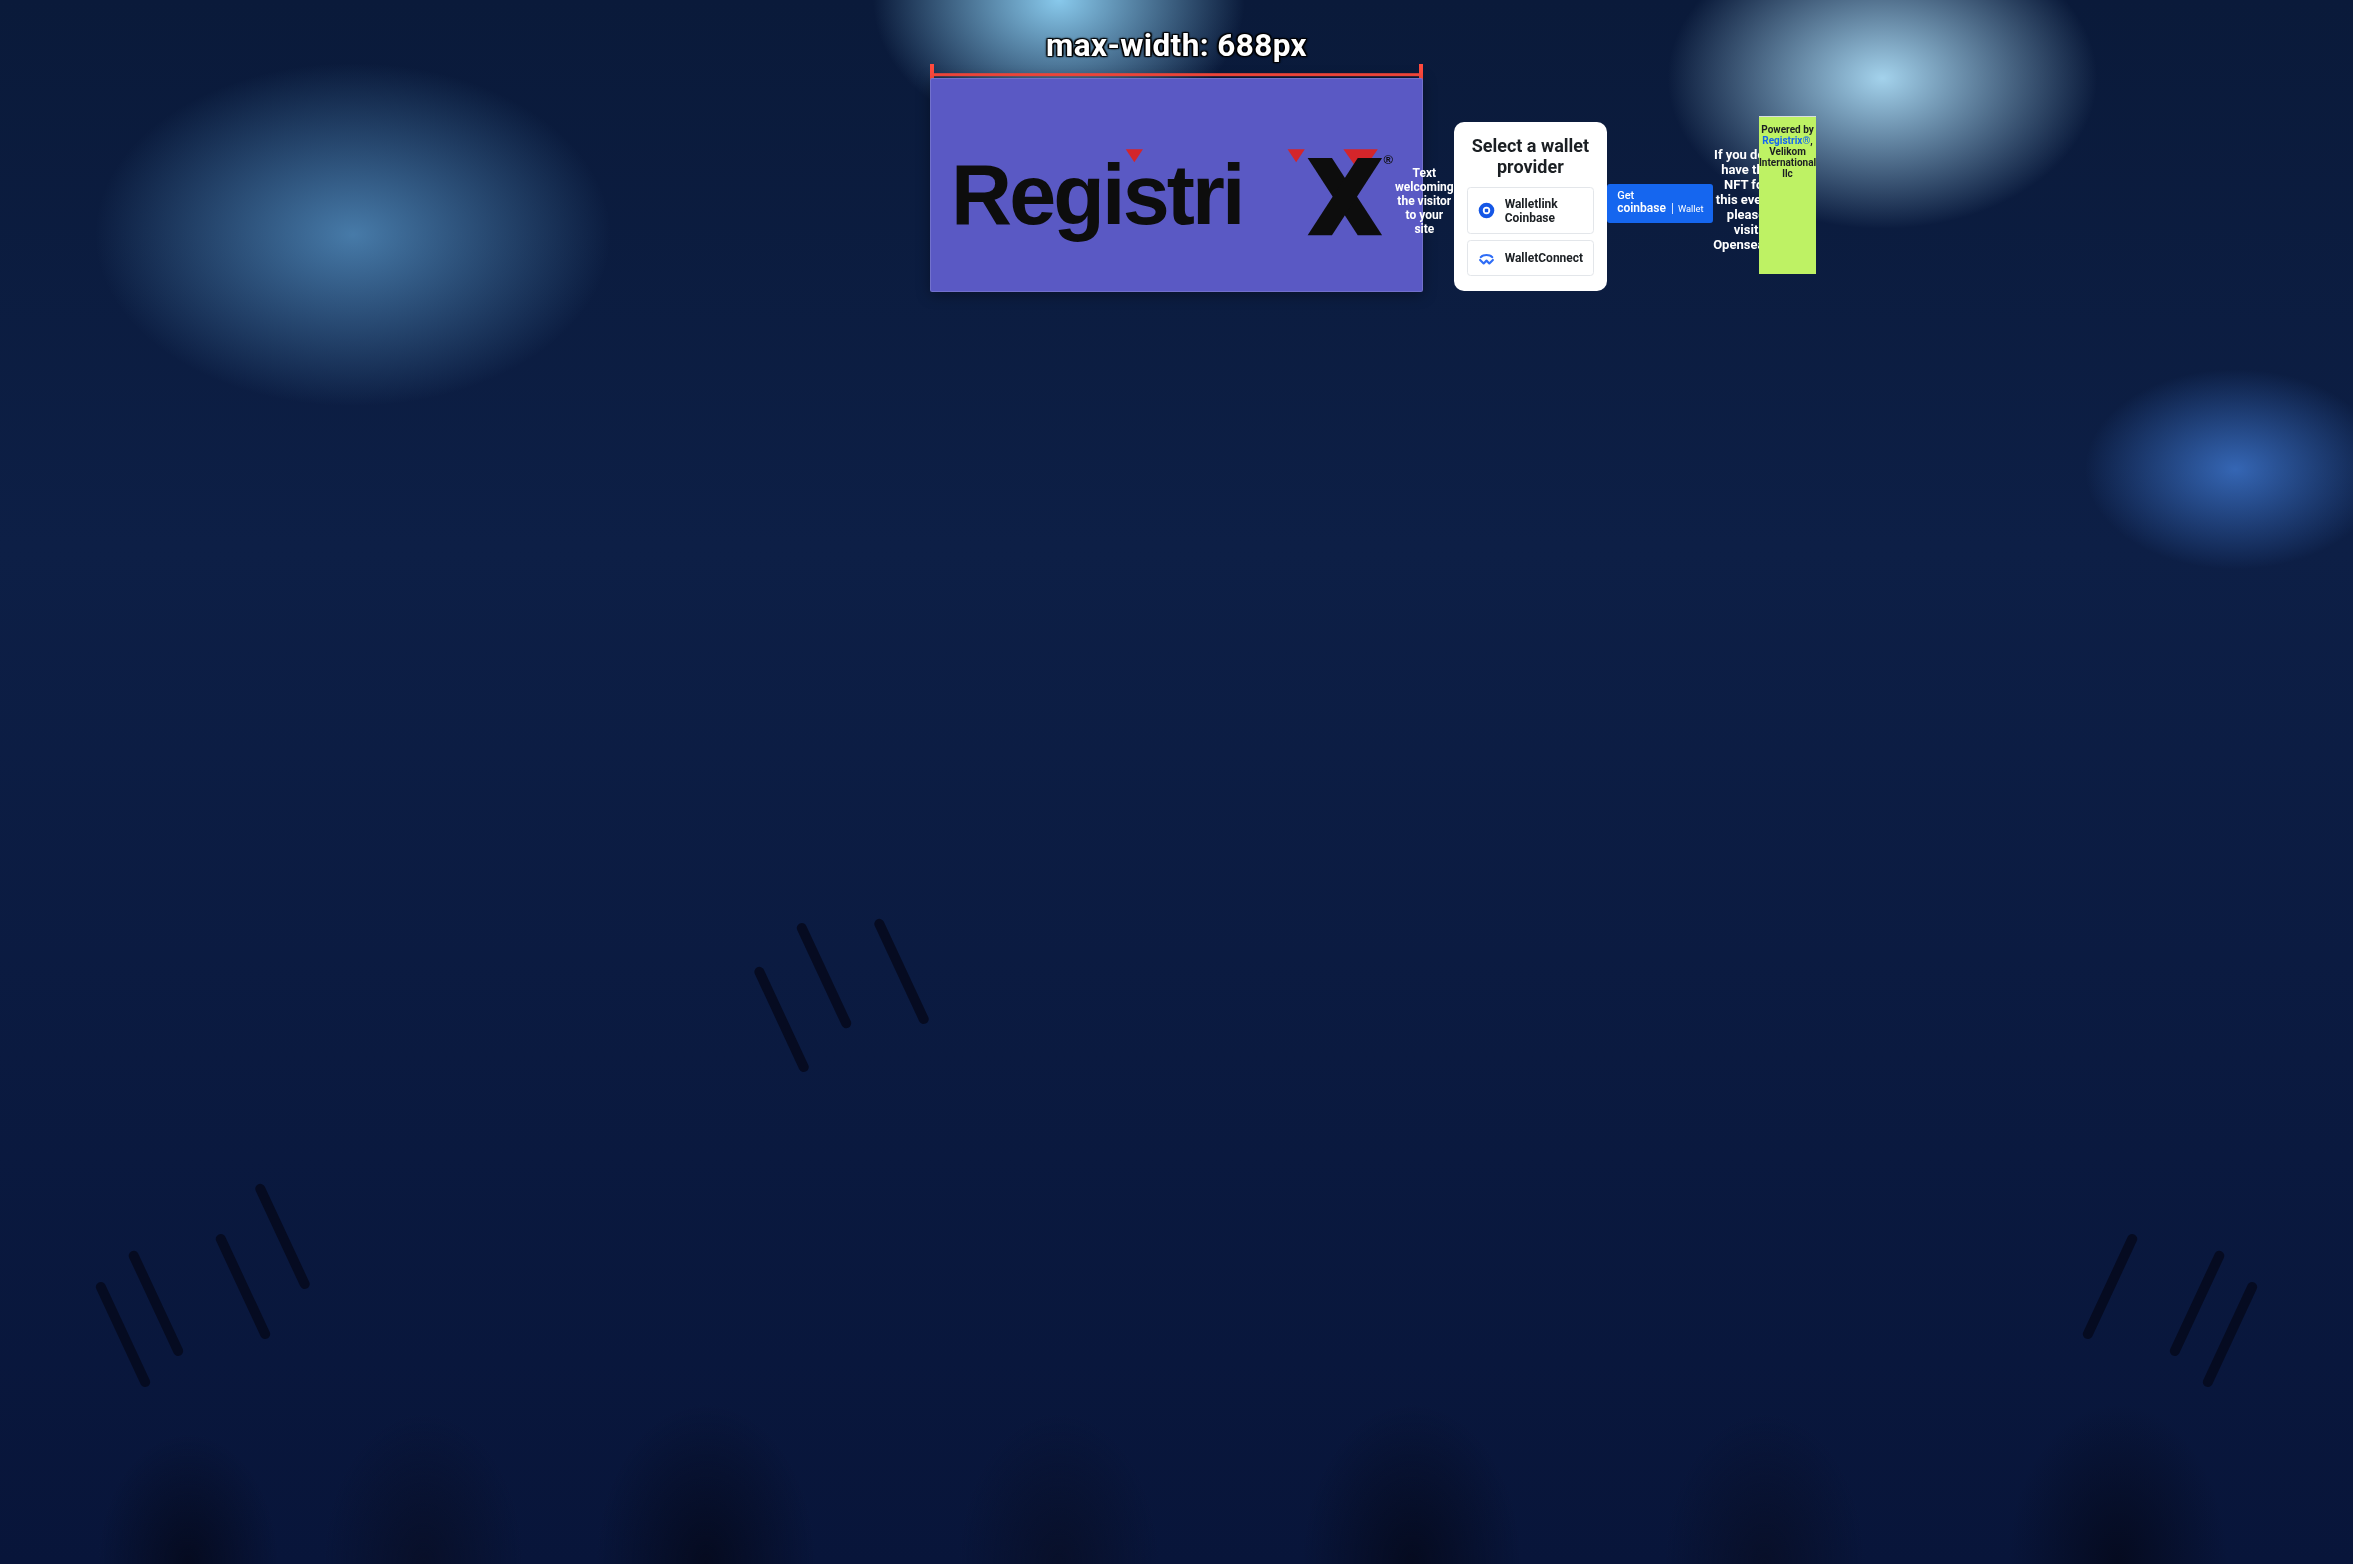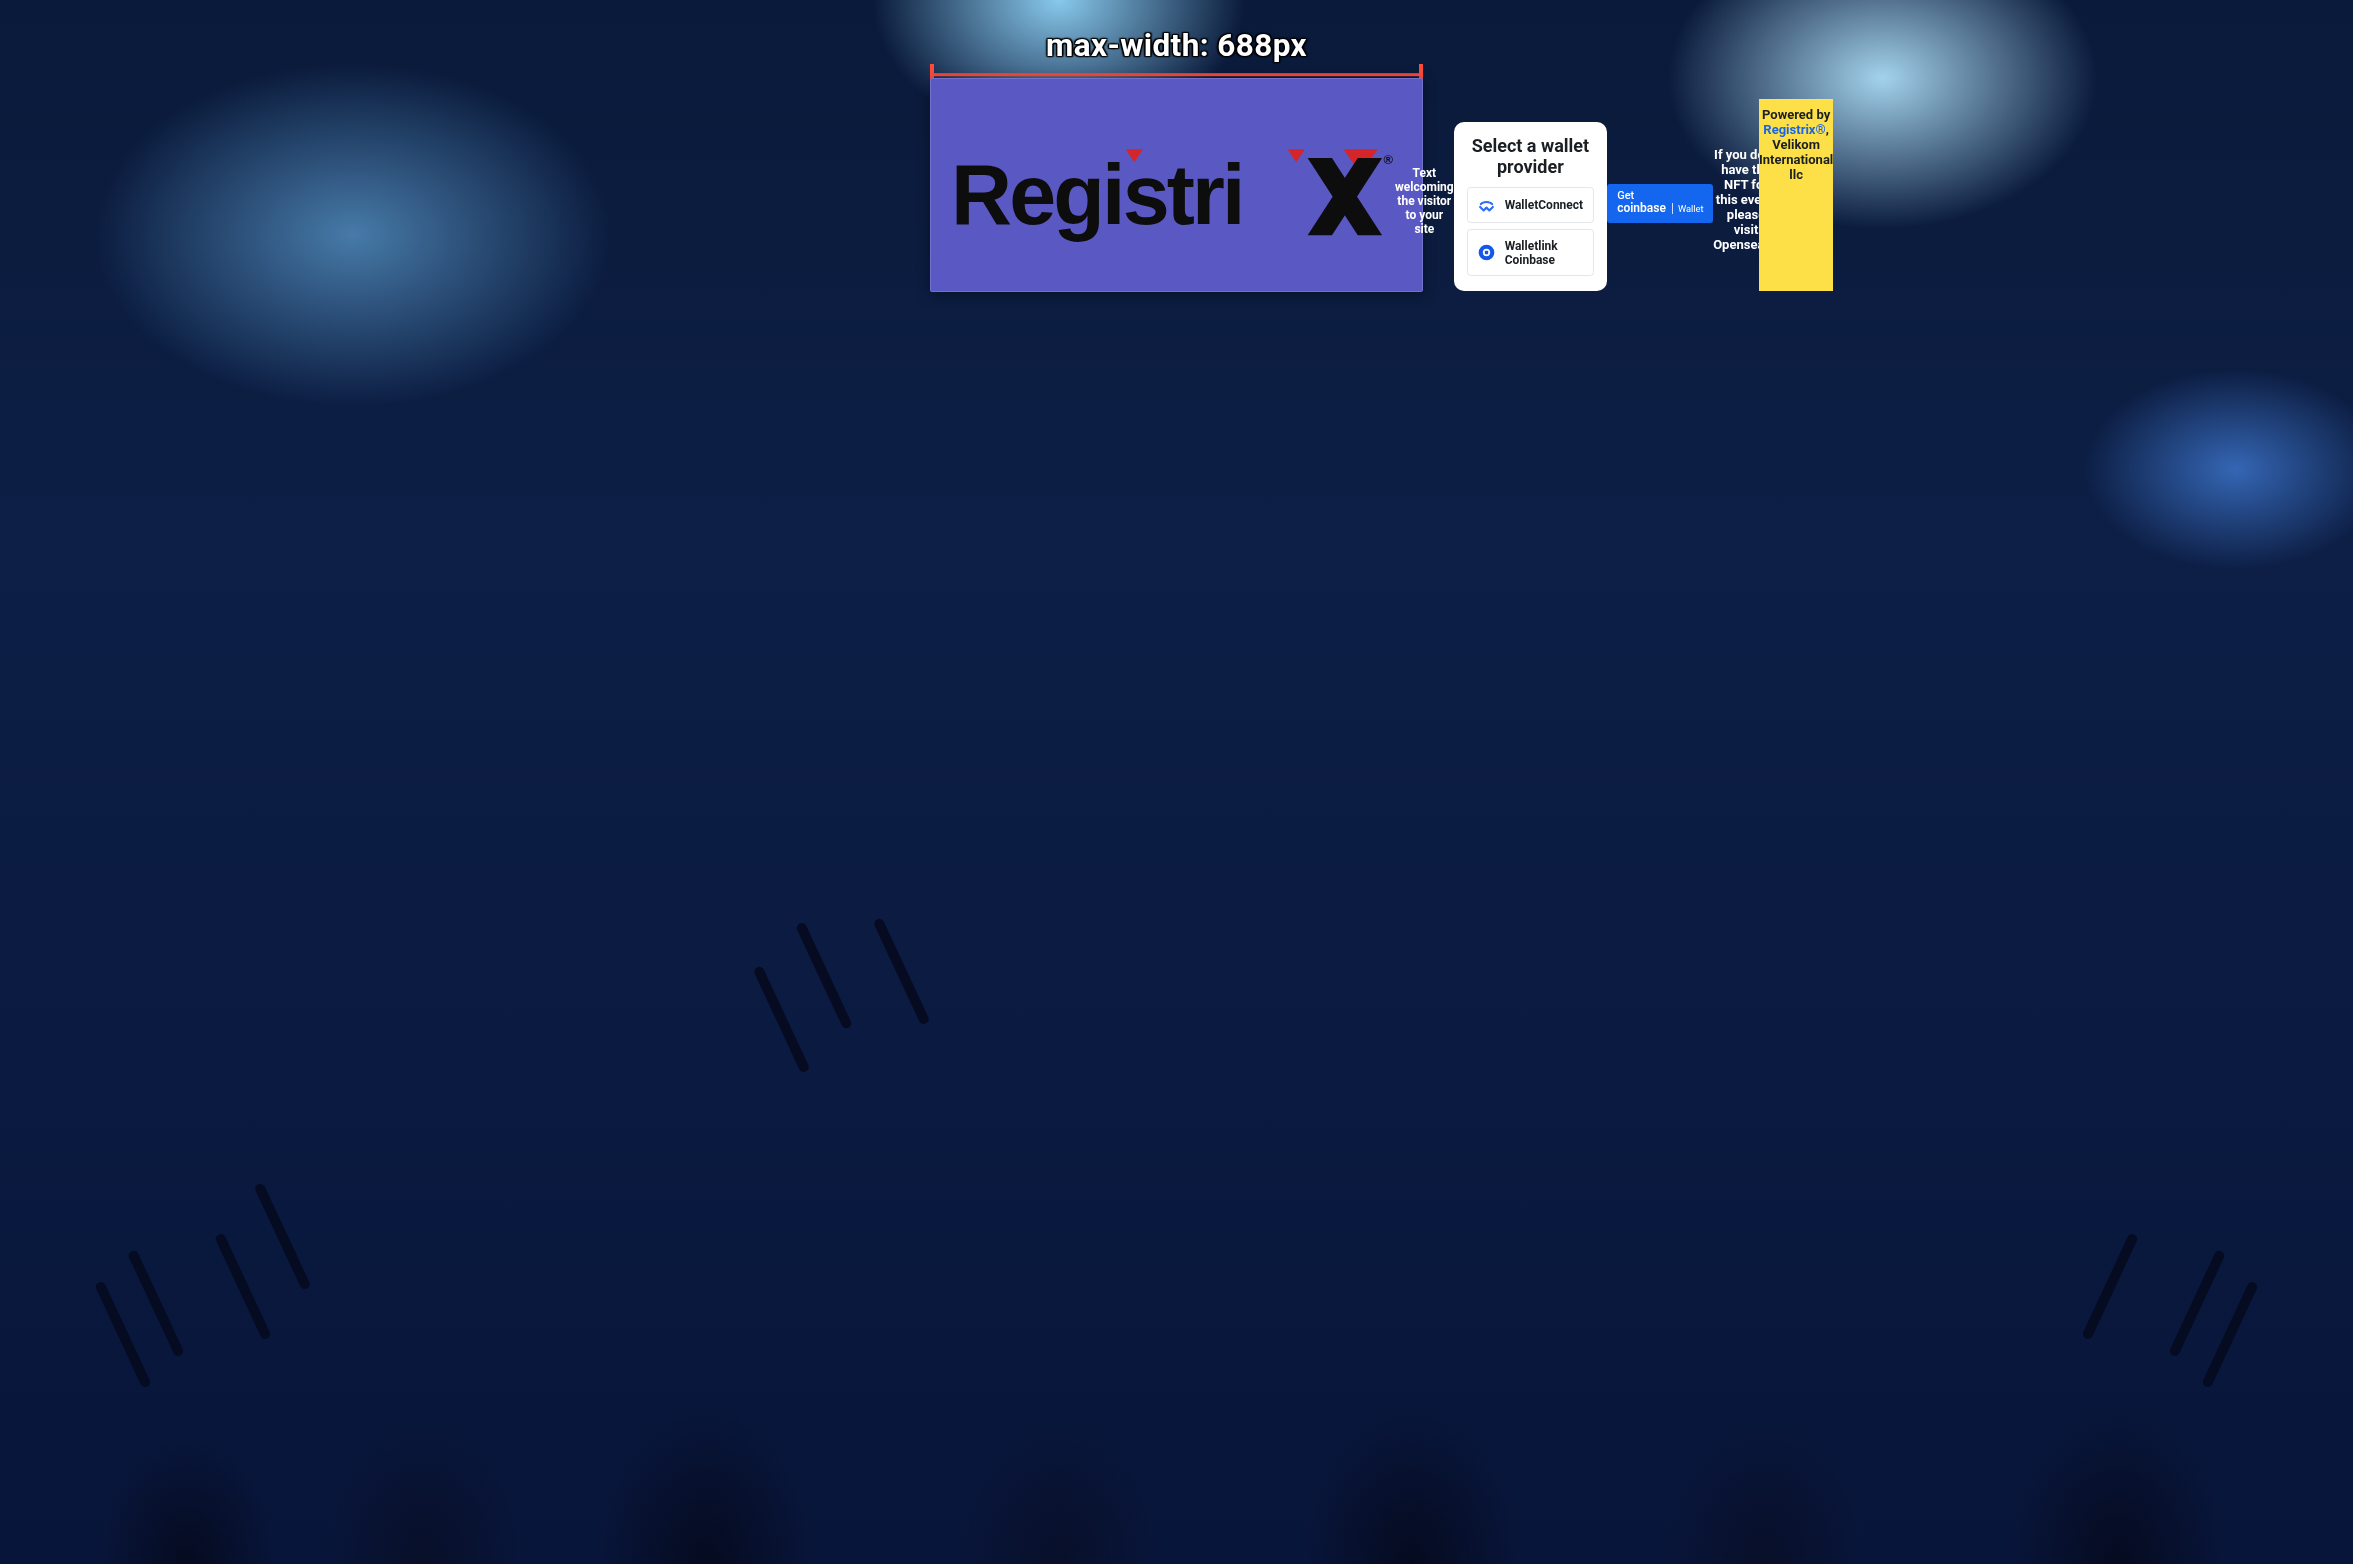--- a/index.html
+++ b/index.html
@@ -112,25 +112,25 @@
     line-height:1.1;cursor:pointer;min-width:86px;
   }
   .cb-btn .t1{font-size:11px;font-weight:500;}
   .cb-btn .t2{font-size:12px;font-weight:600;display:flex;align-items:center;gap:5.7px;}
   .cb-btn .sep{width:0.7px;height:10.7px;background:rgba(255,255,255,0.8);display:inline-block;}
   .cb-btn .w{font-size:9.3px;font-weight:400;}
 
   .nft-note{color:#fff;font-size:13px;margin-top:24px;margin-bottom:15.7px;text-align:center;}
 
   .footer{
-    margin:0 -20px;
+    margin:17px -20px;
     align-self:stretch;
-    background:#fde047;
+    background:#bef264;
     color:#1b1f23;
-    font-size:13px;
+    font-size:10px;
     text-align:center;
     padding:6.4px 0 7.2px 0;
     border-top:0.7px solid #d9dde1;
   }
   .footer .brand{color:#1566ef;}
 </style>
 </head>
 <body>
 
 <div class="crowd"></div>
@@ -160,42 +160,42 @@
           <polygon points="70,0 104,0 34,108 0,108" fill="#0d0d0d"></polygon>
         </g>
         <text x="604" y="26" font-family="Arial" font-size="18" fill="#0d0d0d">®</text>
       </svg>
     </div>
 
     <div class="welcome">Text welcoming the visitor to your site</div>
 
     <div class="panel">
       <div class="panel-title">Select a wallet provider</div>
-
-      <div class="prov">
-        <span class="ic">
-          <svg viewBox="0 0 24 24" width="17" height="17">
-              <path d="M4 10 C7 6, 17 6, 20 10" stroke="#2f6df6" stroke-width="3" fill="none" stroke-linecap="round"></path>
-              <path d="M3 14 L8 19 L12 15 L16 19 L21 14" stroke="#2f6df6" stroke-width="3" fill="none" stroke-linecap="round" stroke-linejoin="round"></path>
-            </svg>
-        </span>
-        <span>WalletConnect</span>
-      </div>
 
       <div class="prov">
         <span class="ic">
           <svg viewBox="0 0 24 24" width="17" height="17">
               <circle cx="12" cy="12" r="11" fill="#1557e6"></circle>
               <circle cx="12" cy="12" r="5.2" fill="#fff"></circle>
               <rect x="9.6" y="9.6" width="4.8" height="4.8" rx="1" fill="#1557e6"></rect>
             </svg>
         </span>
         <span>Walletlink Coinbase</span>
       </div>
 
+      <div class="prov">
+        <span class="ic">
+          <svg viewBox="0 0 24 24" width="17" height="17">
+              <path d="M4 10 C7 6, 17 6, 20 10" stroke="#2f6df6" stroke-width="3" fill="none" stroke-linecap="round"></path>
+              <path d="M3 14 L8 19 L12 15 L16 19 L21 14" stroke="#2f6df6" stroke-width="3" fill="none" stroke-linecap="round" stroke-linejoin="round"></path>
+            </svg>
+        </span>
+        <span>WalletConnect</span>
+      </div>
+
     </div>
 
     <div class="cb-btn">
       <span class="t1">Get</span>
       <span class="t2">
         <span>coinbase</span>
         <span class="sep"></span>
         <span class="w">Wallet</span>
       </span>
     </div>

